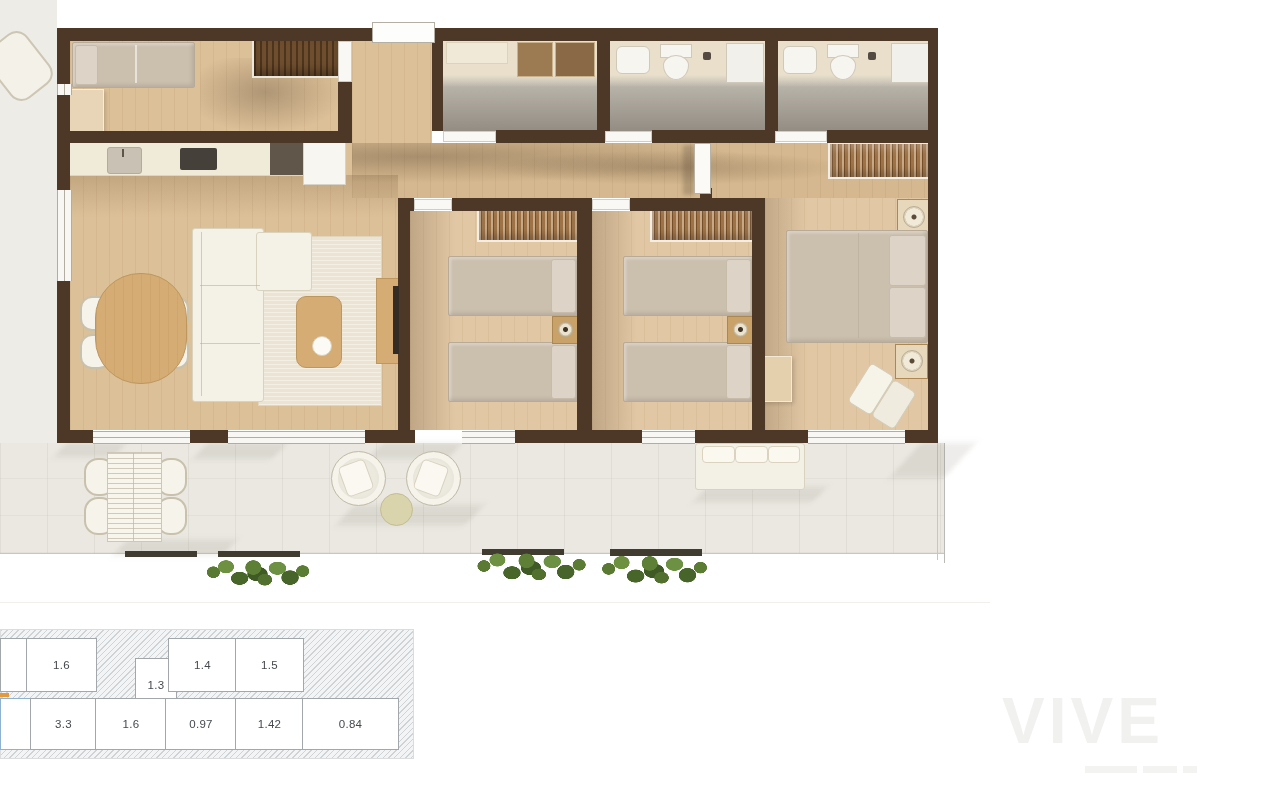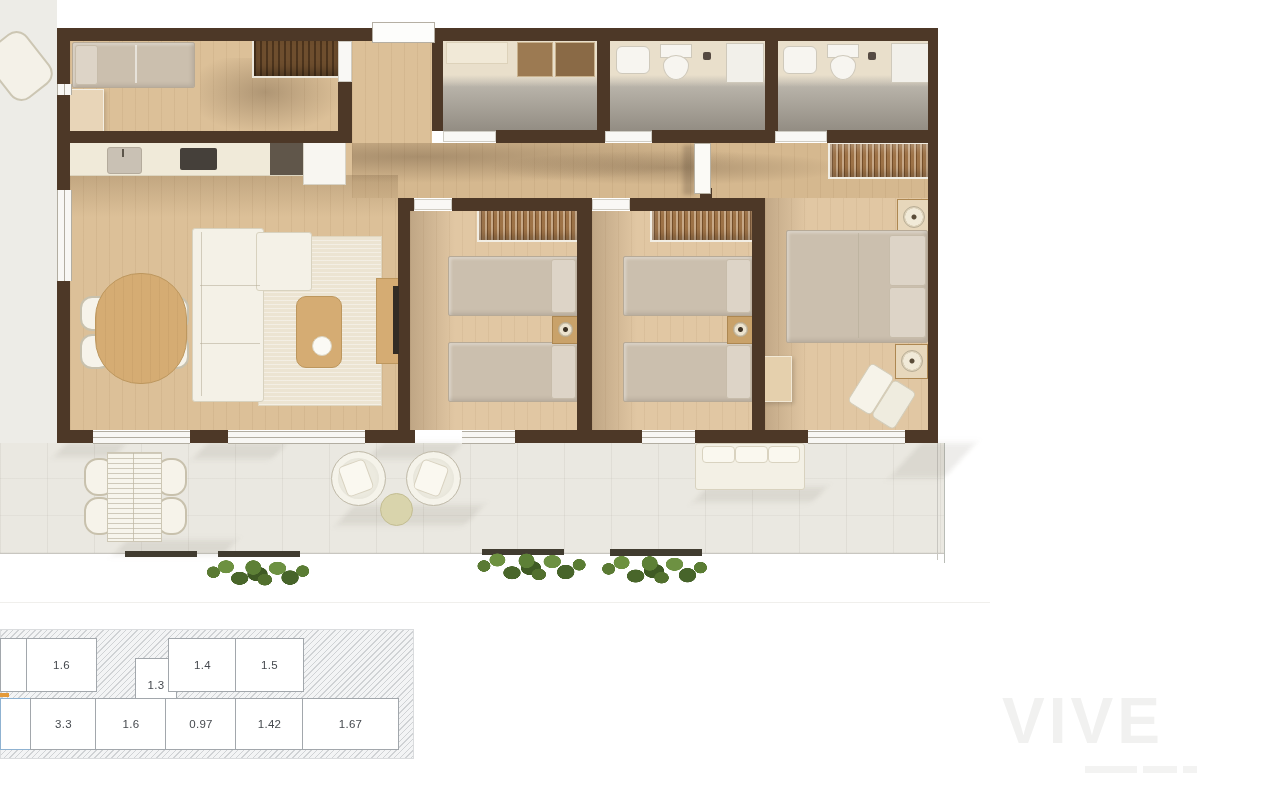--- a/index.html
+++ b/index.html
@@ -263,21 +263,21 @@
   <div class="kcell" style="left:0;top:638px;width:26px;height:52px;"></div>
   <div class="kcell" style="left:26px;top:638px;width:69px;height:52px;">1.6</div>
   <div class="kcell" style="left:95px;top:658px;width:40px;height:52px;margin-left:40px;">1.3</div>
   <div class="kcell" style="left:168px;top:638px;width:67px;height:52px;">1.4</div>
   <div class="kcell" style="left:235px;top:638px;width:67px;height:52px;">1.5</div>
   <div class="kcell hatch-blue" style="left:0;top:698px;width:30px;height:50px;border-color:#8fb2d1;"></div>
   <div class="kcell" style="left:30px;top:698px;width:65px;height:50px;">3.3</div>
   <div class="kcell" style="left:95px;top:698px;width:70px;height:50px;">1.6</div>
   <div class="kcell" style="left:165px;top:698px;width:70px;height:50px;">0.97</div>
   <div class="kcell" style="left:235px;top:698px;width:67px;height:50px;">1.42</div>
-  <div class="kcell" style="left:302px;top:698px;width:95px;height:50px;">1.67</div>
+  <div class="kcell" style="left:302px;top:698px;width:95px;height:50px;">0.84</div>
   <div class="abs" style="left:0;top:693px;width:9px;height:4px;background:#e49a3a;z-index:63;"></div>
 
   <div class="wm" style="left:1002px;top:684px;font-size:64px;letter-spacing:4px;">VIVE</div>
   <div class="wmbar" style="left:1085px;top:766px;width:52px;height:7px;"></div>
   <div class="wmbar" style="left:1143px;top:766px;width:34px;height:7px;"></div>
   <div class="wmbar" style="left:1183px;top:766px;width:14px;height:7px;"></div>
 
 </div>
 
 </body></html>

